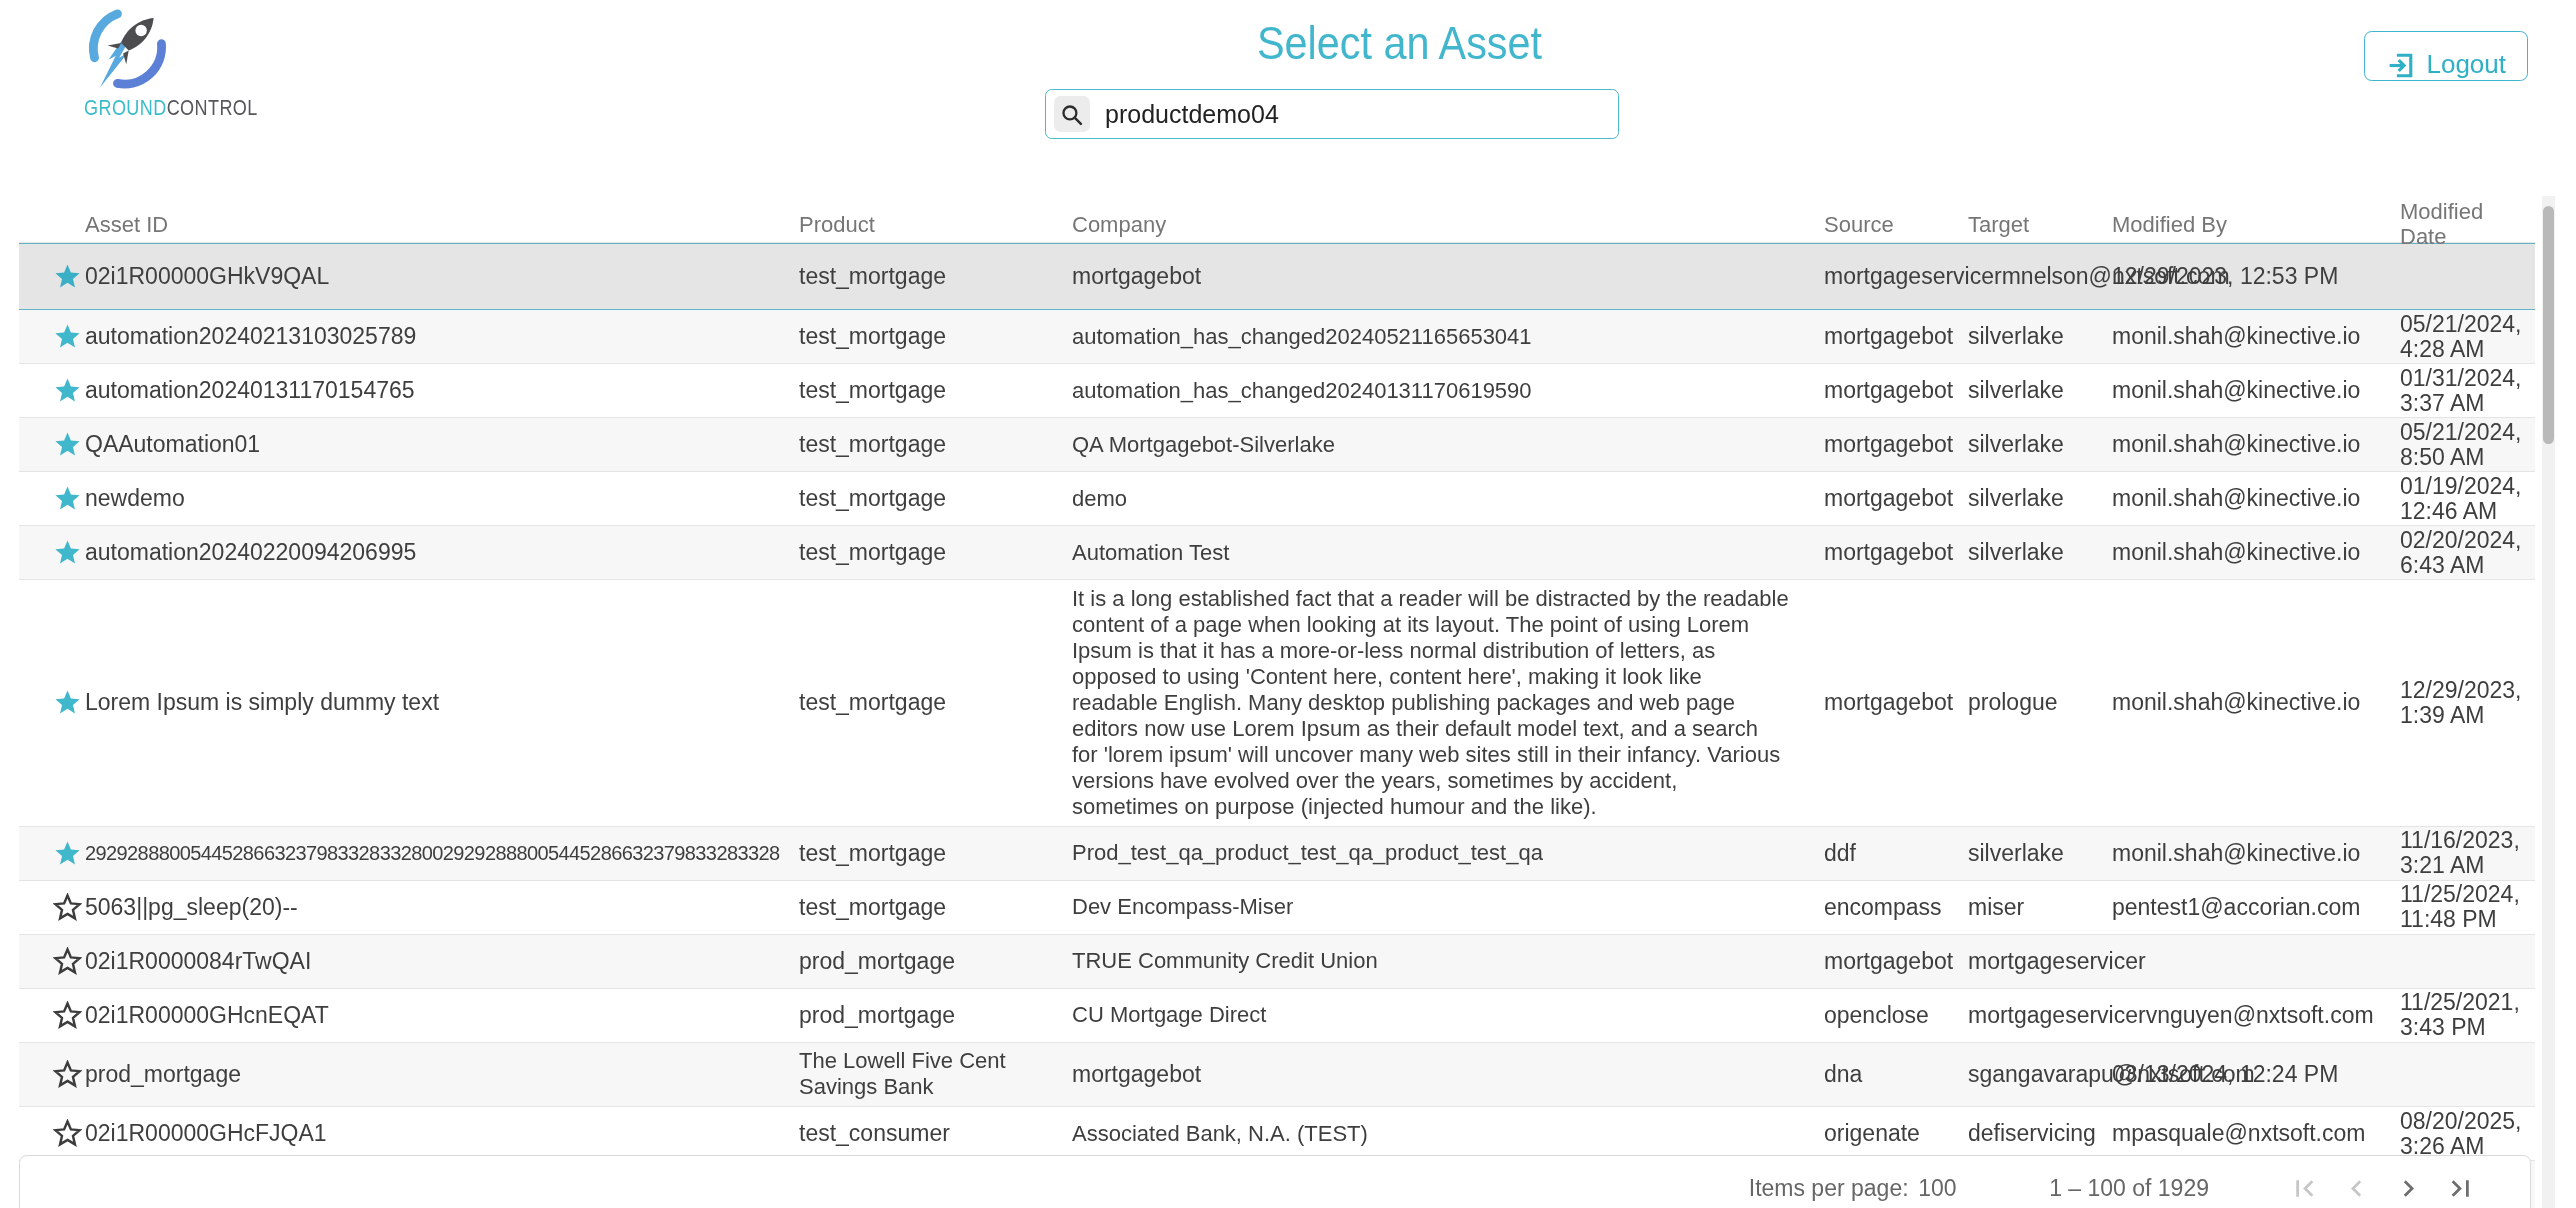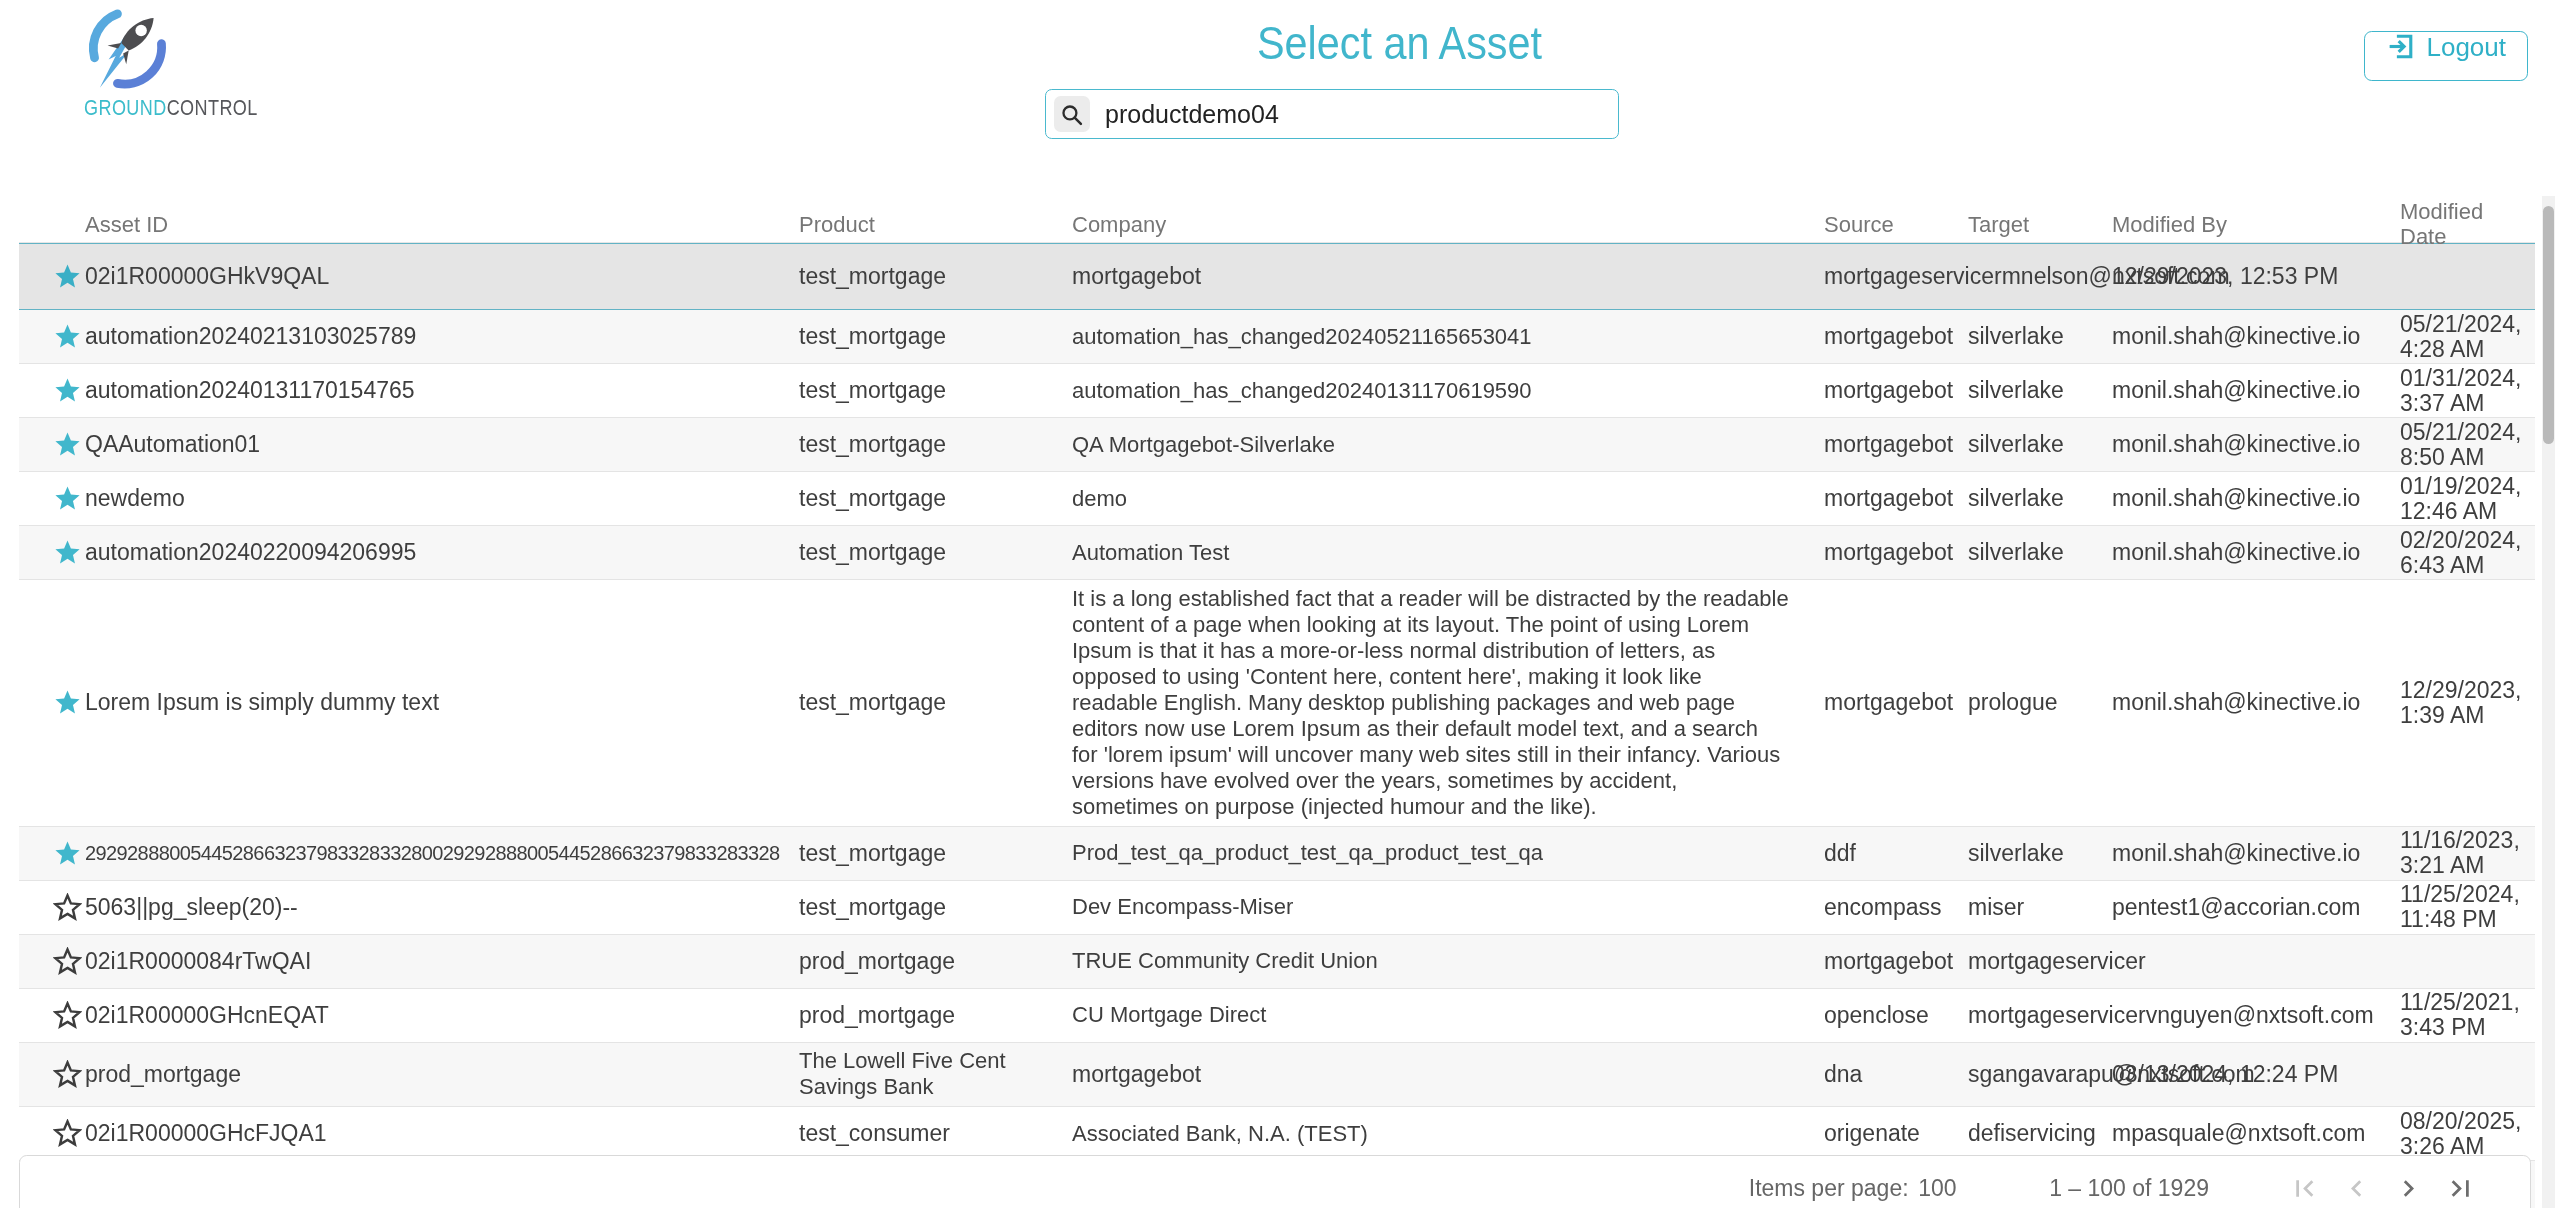--- a/index.html
+++ b/index.html
@@ -6,21 +6,21 @@
   .page{position:relative;width:2576px;height:1208px;overflow:hidden;background:#fff;
         font-family:"Liberation Sans",sans-serif;color:#3e3e3e;}
 
   
   .logo{position:absolute;left:84px;top:5px;width:211px;}
   .logo-text{margin-top:-1.9px;font-size:22px;letter-spacing:0.5px;transform:scaleX(.82);transform-origin:left;white-space:nowrap;}
   .lt-ground{color:#3bbccb;}
   .lt-control{color:#56575b;}
   .page-title{position:absolute;left:1045px;top:15.3px;width:709px;text-align:center;
               font-size:47px;font-weight:500;color:#41b6cc;transform:scaleX(.88);margin:0;}
-  .logout-btn{position:absolute;right:48px;top:31px;height:50px;padding:0 21px;display:flex;align-items:flex-start;gap:11.5px;
+  .logout-btn{position:absolute;right:48px;top:31px;height:50px;padding:0 21px;display:flex;align-items:flex-end;gap:11.5px;
               background:#fff;border:1.9px solid #3fb6cc;border-radius:7.7px;color:#2fb0c7;
               font-size:26px;font-weight:500;font-family:inherit;cursor:pointer;}
 
   
   .search-box{position:absolute;left:1045px;top:89px;width:574px;height:50px;box-sizing:border-box;
               border:1.4px solid #4ab9ce;border-radius:6.7px;background:#fff;display:flex;align-items:center;padding:0 7.7px;}
   .search-icon-bg{width:36px;height:36px;border-radius:6.7px;background:#ececec;display:flex;align-items:center;justify-content:center;flex:none;}
   .search-box input{flex:1;border:none;outline:none;font-family:inherit;font-size:25px;color:#222;
                     margin-left:13.4px;background:transparent;caret-color:#333;}
 

